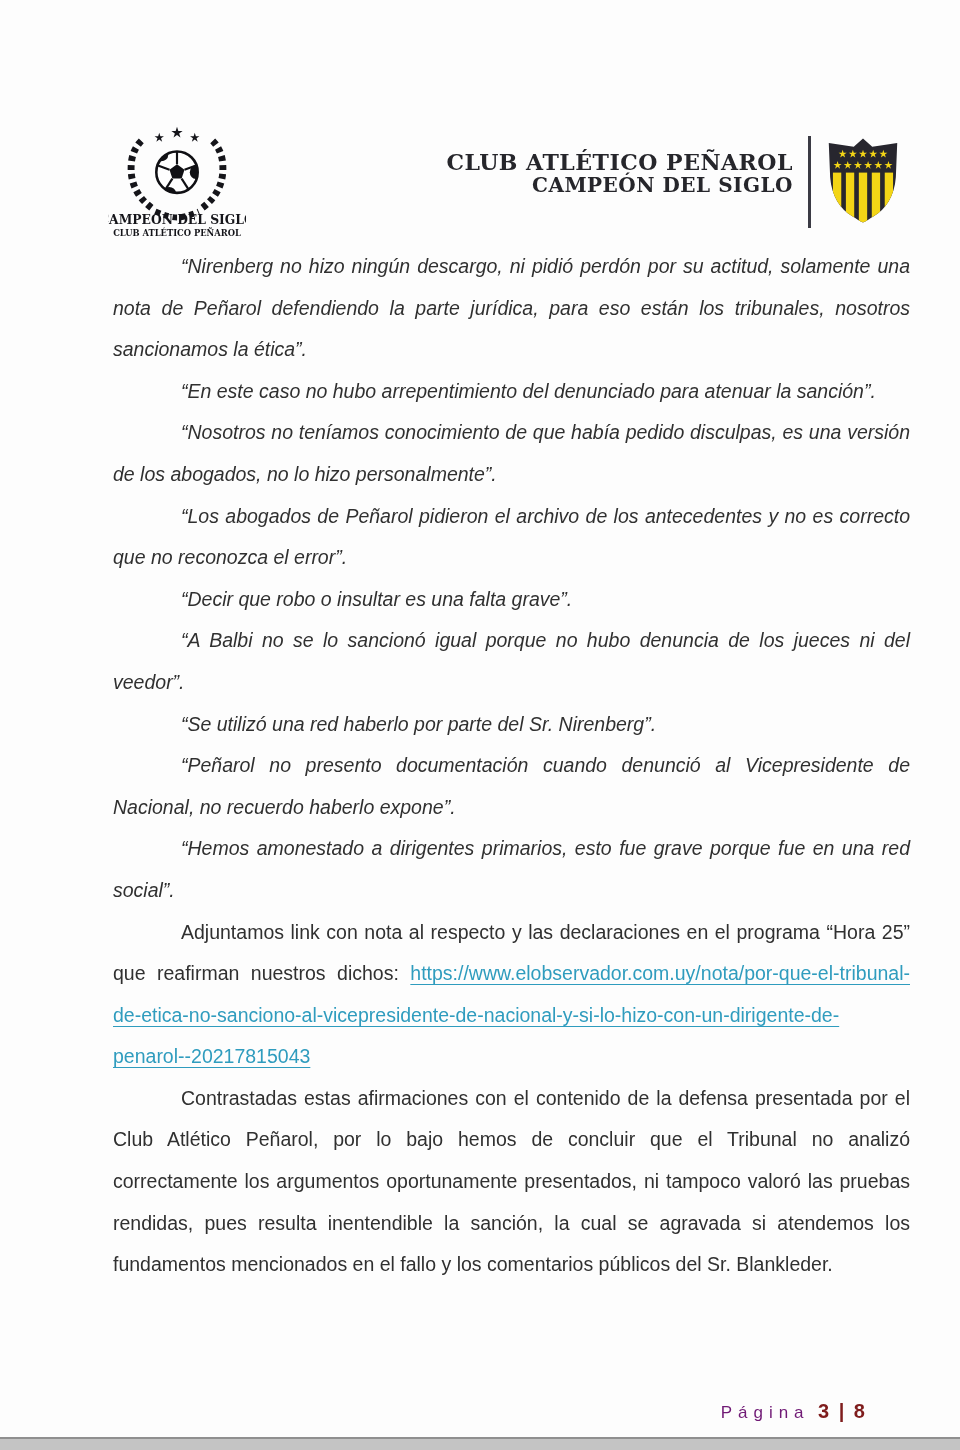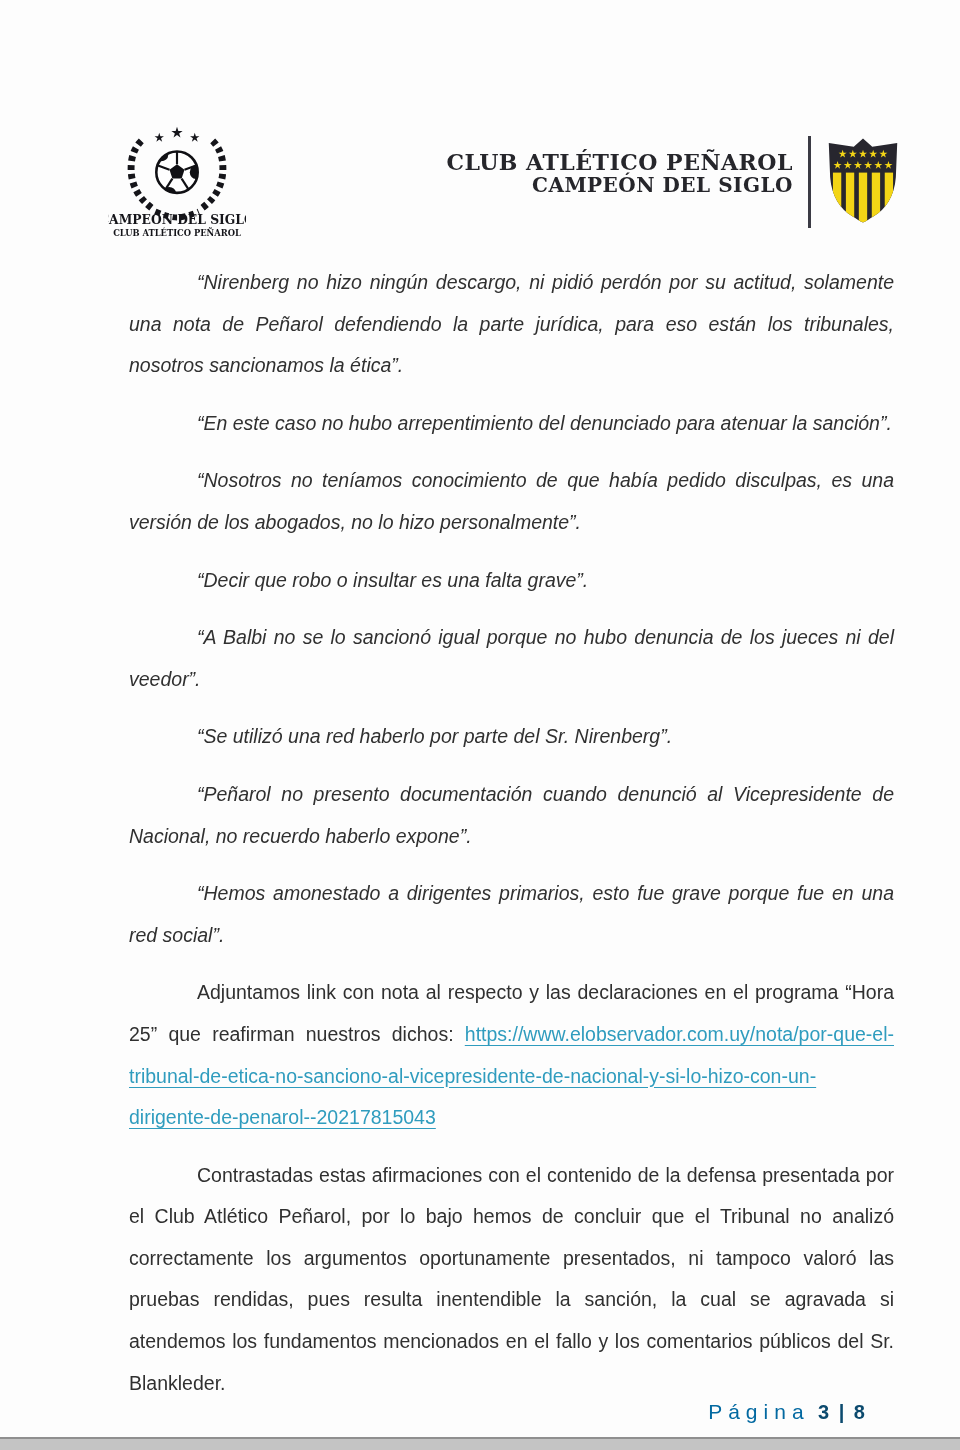--- a/index.html
+++ b/index.html
@@ -19,34 +19,34 @@
     letter-spacing:.5px; line-height:1.1;
   }
   .title-block .t1 { font-size:22px; }
   .title-block .t2 { font-size:20px; }
   .v-divider { width:3px; height:92px; background:#3b3b44; margin:10px 15px 0 0; }
   .shield { margin-top:9px; }
 
   
   main { position:absolute; top:246px; left:113px; right:50px; }
   main p {
-    margin:16px; font-size:19.5px; line-height:41.6px;
+    margin:0; font-size:19.5px; line-height:41.6px;
     text-align:justify; text-justify:inter-word; text-indent:68px;
     color:#303030;
   }
   p.q { font-style:italic; }
   a.doc-link {
     color:var(--link-color,#2f9cbe); text-decoration:underline;
     text-underline-offset:4px; cursor:pointer; word-break:break-word;
   }
 
   
   footer { position:absolute; top:1400px; right:93px; white-space:nowrap; }
-  .pg-label { color:#0369a1; font-size:21px; letter-spacing:6px; }
-  .pg-num { color:#0c4a6e; font-size:20px; font-weight:600; letter-spacing:2px; margin-left:4px;margin-top:48px; }
+  .pg-label { color:#701a75; font-size:17px; letter-spacing:6px; }
+  .pg-num { color:#7f1d1d; font-size:20px; font-weight:600; letter-spacing:2px; margin-left:4px;margin-top:48px; }
   .bottom-bar {
     position:absolute; left:0; right:0; bottom:0; height:11px;
     background:#c4c4c4; border-top:2px solid #8f8f8f;
   }
 </style>
 </head>
 <body>
 
 <div class="page">
 
@@ -127,20 +127,21 @@
           <use href="#star5" transform="translate(67.5,32) scale(4.6)"></use>
         </g>
       </svg>
     </div>
   </header>
 
   <main>
     <p class="q">“Nirenberg no hizo ningún descargo, ni pidió perdón por su actitud, solamente una nota de Peñarol defendiendo la parte jurídica, para eso están los tribunales, nosotros sancionamos la ética”.</p>
     <p class="q">“En este caso no hubo arrepentimiento del denunciado para atenuar la sanción”.</p>
     <p class="q">“Nosotros no teníamos conocimiento de que había pedido disculpas, es una versión de los abogados, no lo hizo personalmente”.</p>
+    <p class="q">“Los abogados de Peñarol pidieron el archivo de los antecedentes y no es correcto que no reconozca el error”.</p>
     <p class="q">“Decir que robo o insultar es una falta grave”.</p>
     <p class="q">“A Balbi no se lo sancionó igual porque no hubo denuncia de los jueces ni del veedor”.</p>
     <p class="q">“Se utilizó una red haberlo por parte del Sr. Nirenberg”.</p>
     <p class="q">“Peñarol no presento documentación cuando denunció al Vicepresidente de Nacional, no recuerdo haberlo expone”.</p>
     <p class="q">“Hemos amonestado a dirigentes primarios, esto fue grave porque fue en una red social”.</p>
 
     <p class="plain"><span>Adjuntamos link con nota al respecto y las declaraciones en el programa “Hora 25” que reafirman nuestros dichos: </span><a class="doc-link" href="#">https://www.elobservador.com.uy/nota/por-que-el-tribunal-de-etica-no-sanciono-al-vicepresidente-de-nacional-y-si-lo-hizo-con-un-dirigente-de-penarol--20217815043</a></p>
 
     <p class="plain">Contrastadas estas afirmaciones con el contenido de la defensa presentada por el Club Atlético Peñarol, por lo bajo hemos de concluir que el Tribunal no analizó correctamente los argumentos oportunamente presentados, ni tampoco valoró las pruebas rendidas, pues resulta inentendible la sanción, la cual se agravada si atendemos los fundamentos mencionados en el fallo y los comentarios públicos del Sr. Blankleder.</p>
   </main>

